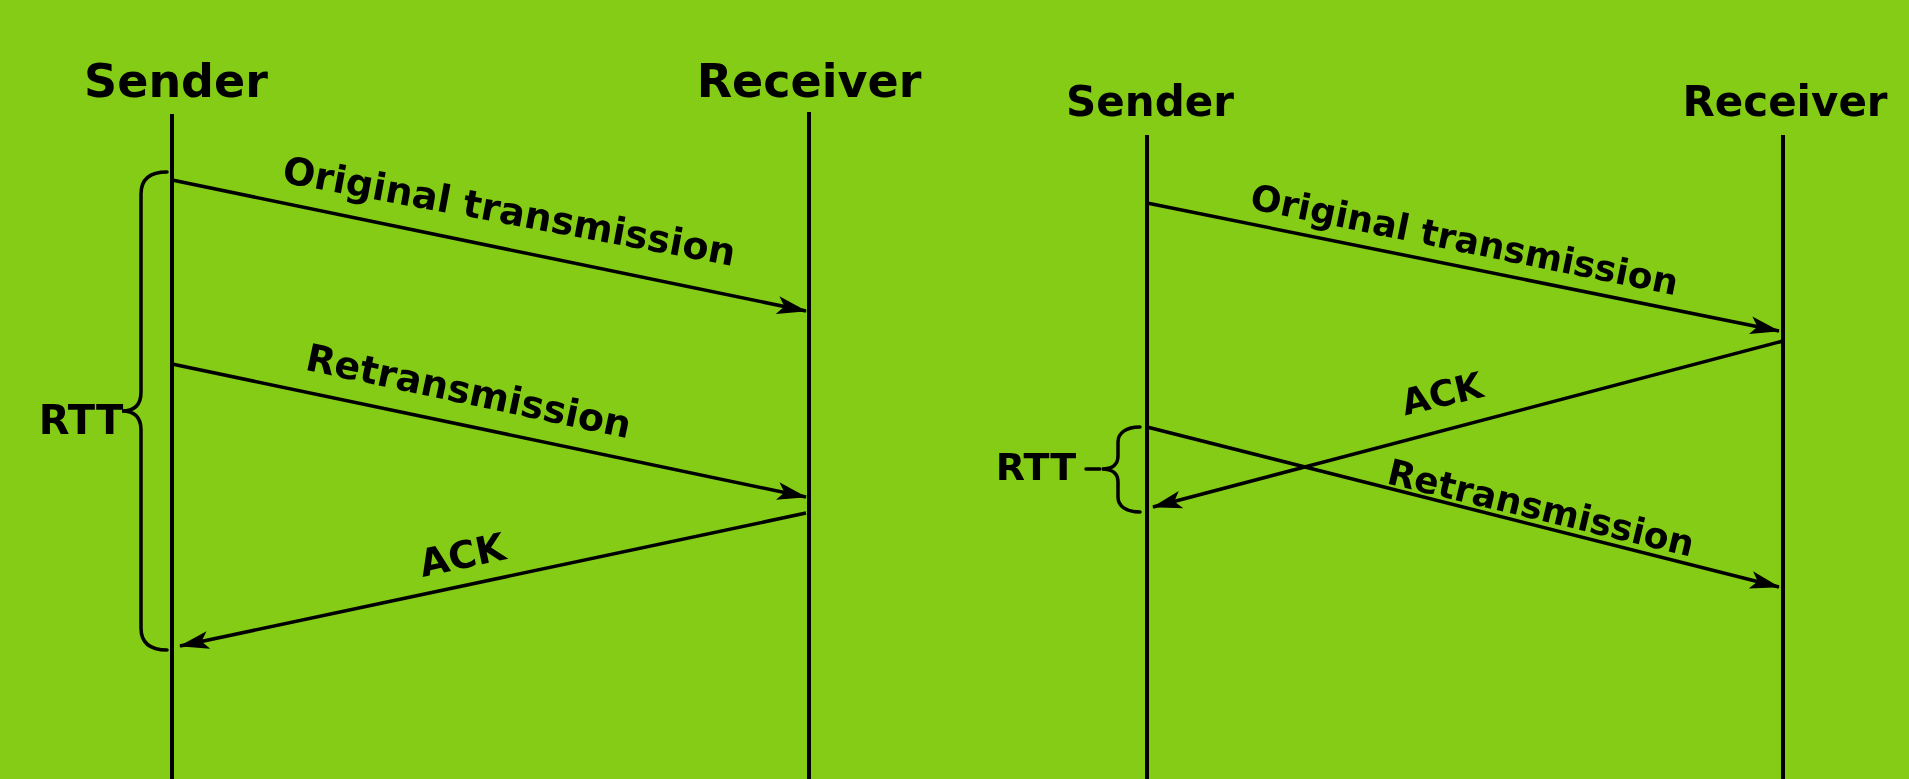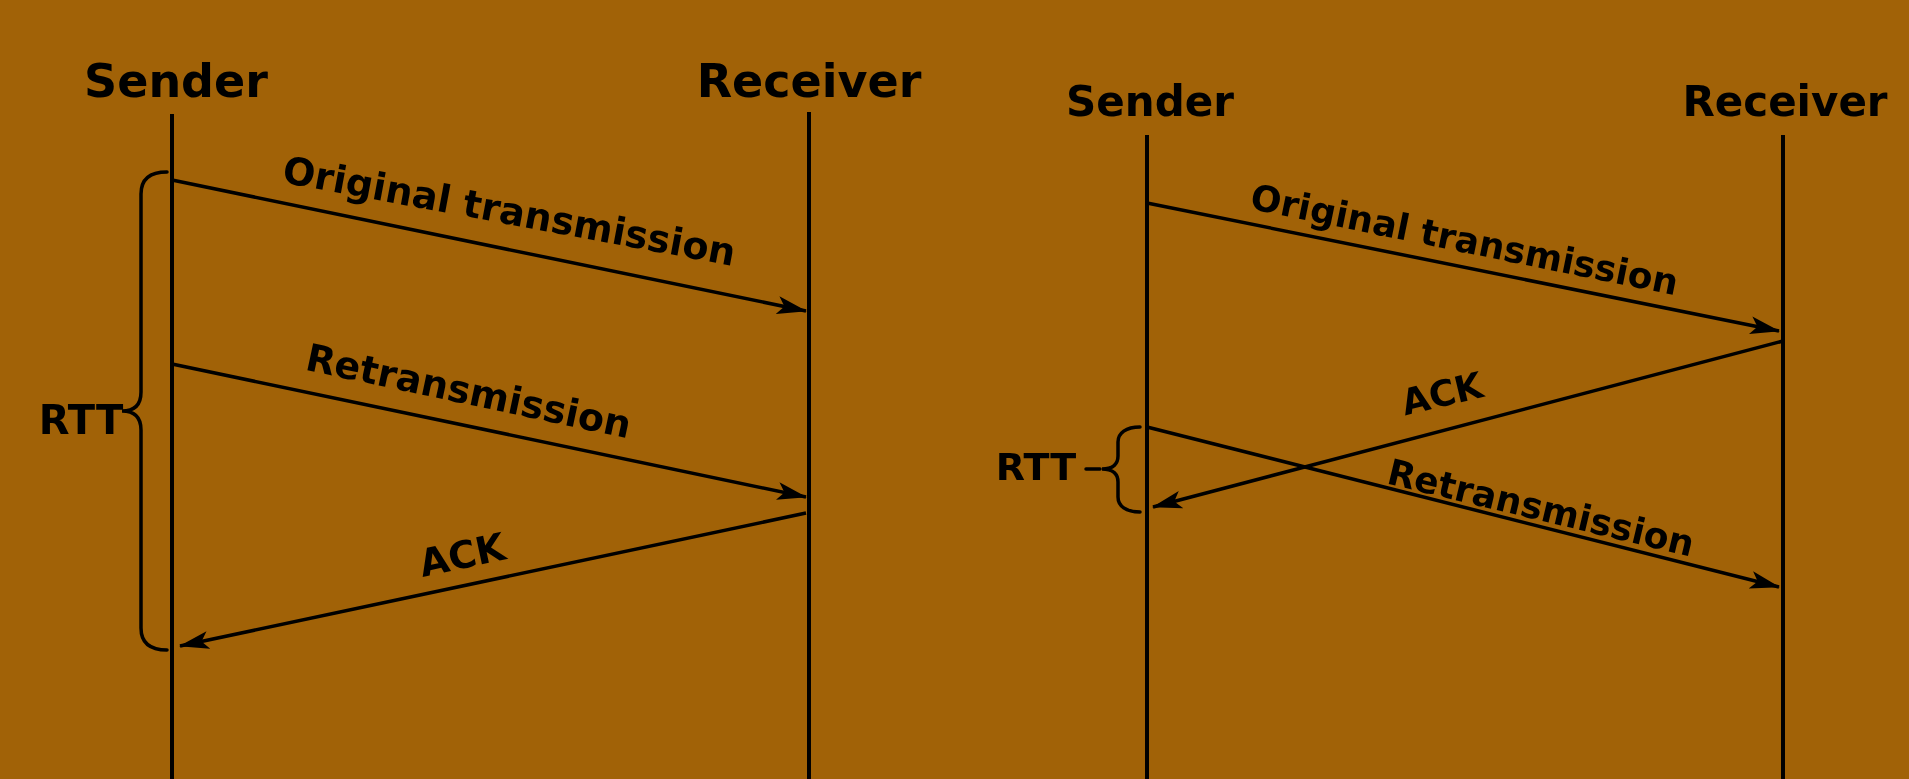--- a/index.html
+++ b/index.html
@@ -4,21 +4,21 @@
 <style>
   html, body {
     margin: 0;
     padding: 0;
     background: #ffffff;
   }
   .stage {
     position: relative;
     width: 1909px;
     height: 779px;
-    background: #a16207;
+    background: #84cc16;
     overflow: hidden;
   }
   svg { display: block; }
   .lifeline {
     stroke: #000000;
     stroke-width: 4;
     fill: none;
   }
   .msg-arrow {
     stroke: #000000;

